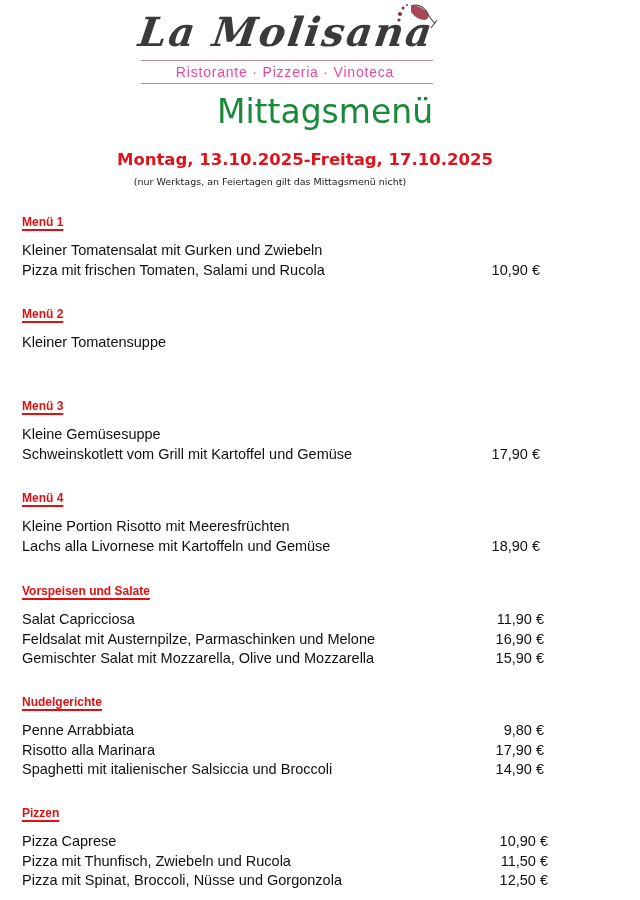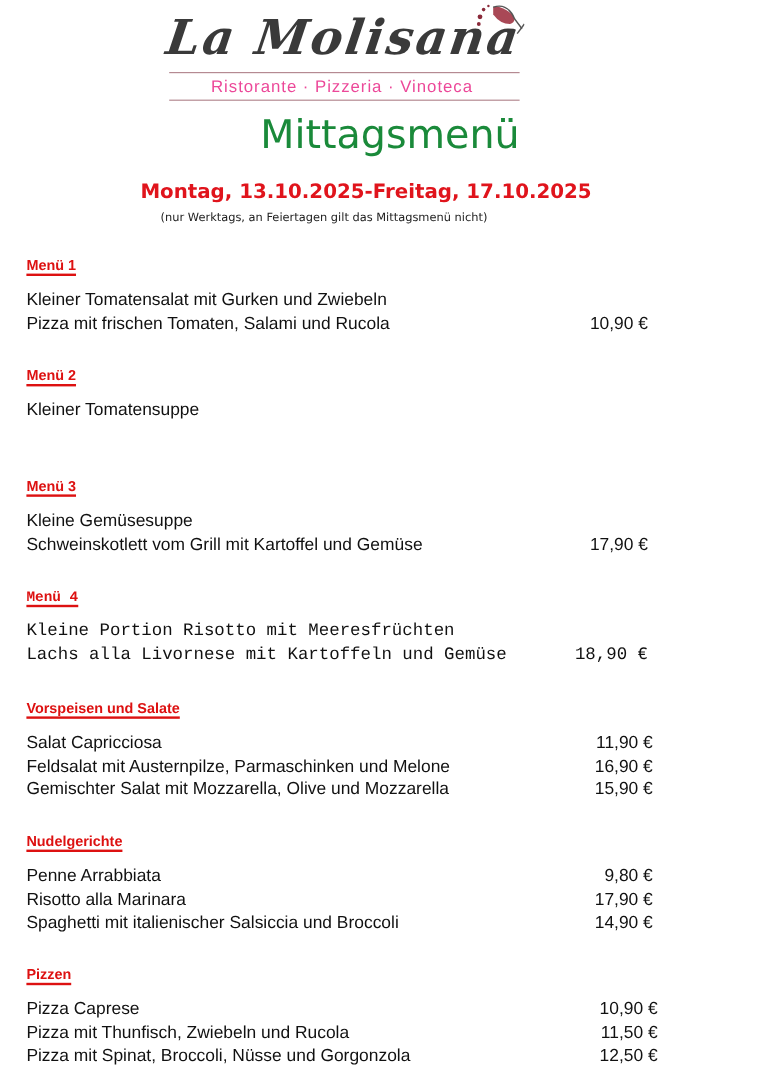--- a/index.html
+++ b/index.html
@@ -77,21 +77,21 @@
       <span>Kleine Gemüsesuppe</span>
       <span class="price"></span>
     </div>
     <div class="row">
       <span>Schweinskotlett vom Grill mit Kartoffel und Gemüse</span>
       <span class="price">17,90 €</span>
     </div>
   </div>
 </div>
 
-<div class="section" style="top:488px;font-family:Liberation Mono, monospace;">
+<div class="section" style="top:488px;">
   <div class="sec-head">Menü 4</div>
   <div class="items">
     <div class="row">
       <span>Kleine Portion Risotto mit Meeresfrüchten</span>
       <span class="price"></span>
     </div>
     <div class="row">
       <span>Lachs alla Livornese mit Kartoffeln und Gemüse</span>
       <span class="price">18,90 €</span>
     </div>

